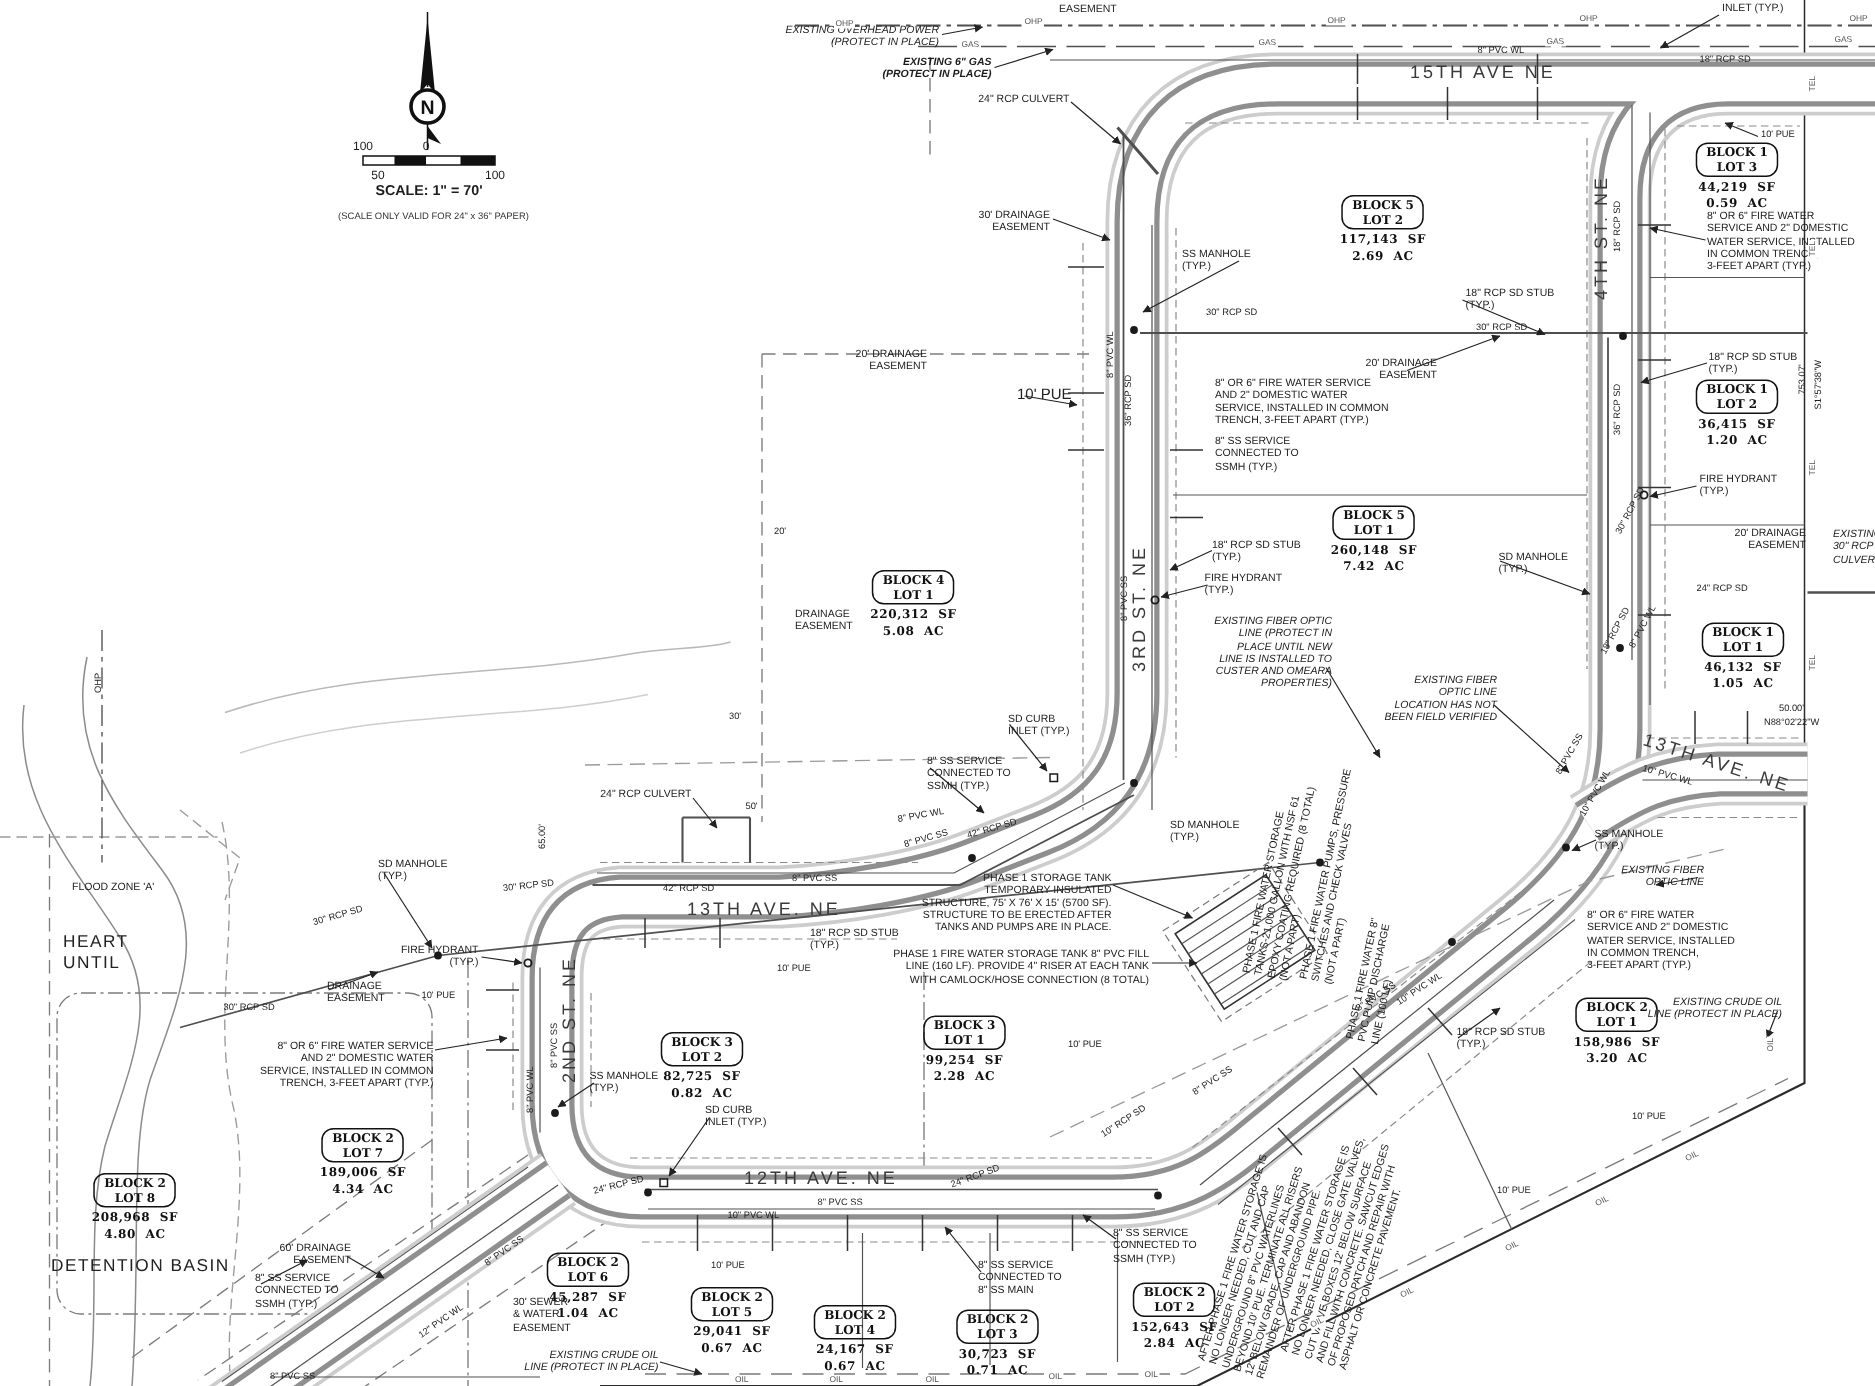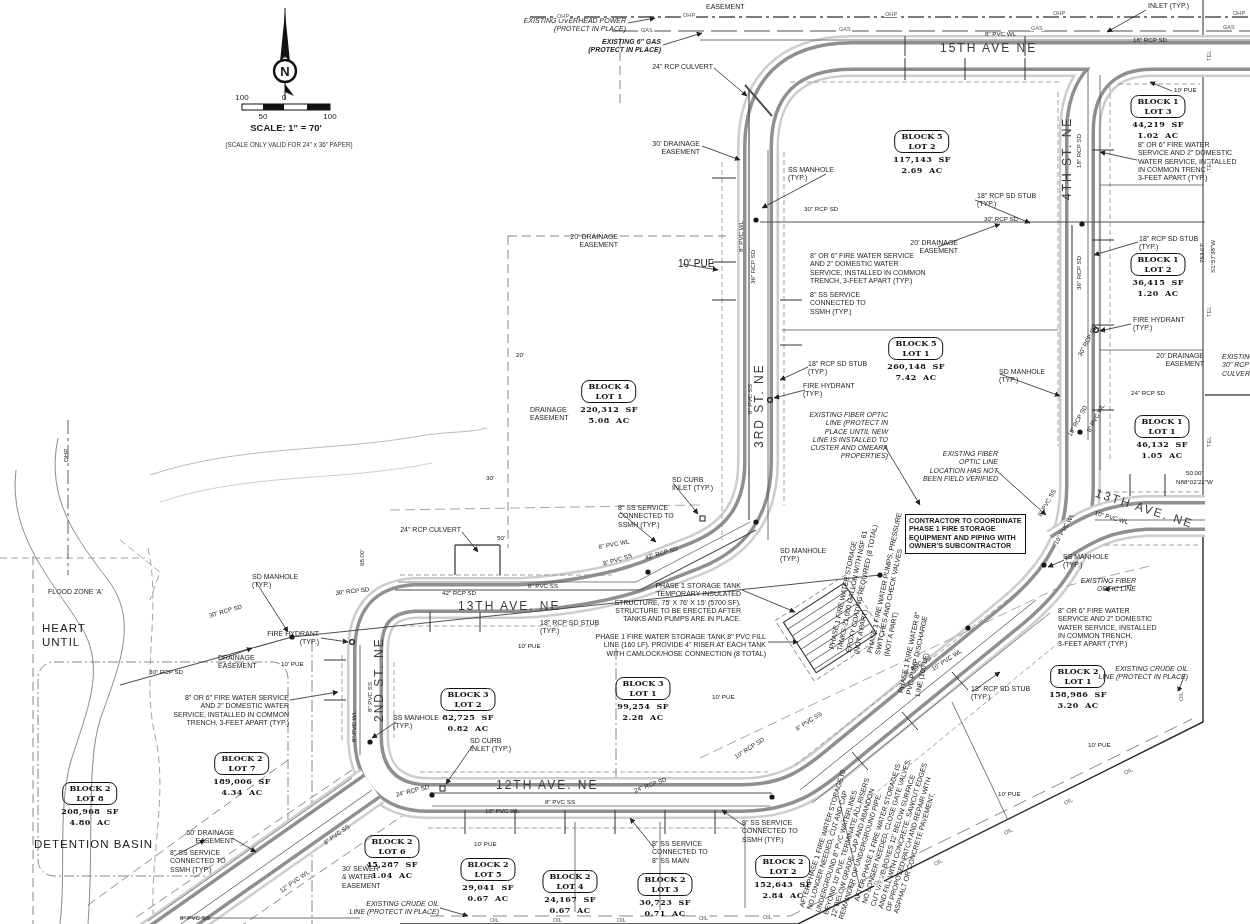--- a/index.html
+++ b/index.html
@@ -250,21 +250,21 @@
   <g>
     <rect x="242" y="104" width="88" height="6" fill="#fff" stroke="#111" stroke-width="1"></rect>
     <rect x="263" y="104" width="21" height="6" fill="#111"></rect>
     <rect x="307" y="104" width="23" height="6" fill="#111"></rect>
   </g>
 </svg>
 
 <div id="labels">
       <div class="lbl sc100" style="left: 242px; top: 93px; transform: rotate(0deg) translateX(-50%); text-align: center;">100</div>
       <div class="lbl sc100" style="left: 284px; top: 93px; transform: rotate(0deg) translateX(-50%); text-align: center;">0</div>
-      <div class="lbl sc100" style="left: 263px; top: 112px; transform: rotate(0deg) translateX(-50%); ">50</div>
+      <div class="lbl sc100" style="left: 252px; top: 112px; transform: rotate(0deg) translateX(-50%); ">50</div>
       <div class="lbl sc100" style="left: 330px; top: 112px; transform: rotate(0deg) translateX(-50%); text-align: center;">100</div>
       <div class="lbl sctext" style="left: 286px; top: 122px; transform: rotate(0deg) translateX(-50%); text-align: center;">SCALE: 1" = 70'</div>
       <div class="lbl scnote" style="left: 289px; top: 141px; transform: rotate(0deg) translateX(-50%); text-align: center;">(SCALE ONLY VALID FOR 24" x 36" PAPER)</div>
       <div class="lbl " style="left: 706px; top: 3px; transform: rotate(0deg) translateX(0px);">EASEMENT</div>
       <div class="lbl i" style="left: 626px; top: 17px; transform: rotate(0deg) translateX(-100%); text-align: right;">EXISTING OVERHEAD POWER
 (PROTECT IN PLACE)</div>
       <div class="lbl i b" style="left: 661px; top: 38px; transform: rotate(0deg) translateX(-100%); text-align: right;">EXISTING 6" GAS
 (PROTECT IN PLACE)</div>
       <div class="lbl " style="left: 713px; top: 63px; transform: rotate(0deg) translateX(-100%); text-align: right;">24" RCP CULVERT</div>
       <div class="lbl " style="left: 1148px; top: 2px; transform: rotate(0deg) translateX(0px);">INLET (TYP.)</div>
@@ -319,24 +319,20 @@
 PLACE UNTIL NEW
 LINE IS INSTALLED TO
 CUSTER AND OMEARA
 PROPERTIES)</div>
       <div class="lbl " style="left: 999px; top: 368px; transform: rotate(0deg) translateX(0px);">SD MANHOLE
 (TYP.)</div>
       <div class="lbl i" style="left: 998px; top: 450px; transform: rotate(0deg) translateX(-100%); text-align: right;">EXISTING FIBER
 OPTIC LINE
 LOCATION HAS NOT
 BEEN FIELD VERIFIED</div>
-      <div class="lbl boxnote" style="left: 905px; top: 514px; transform: rotate(0deg) translateX(0px);">CONTRACTOR TO COORDINATE
-PHASE 1 FIRE STORAGE
-EQUIPMENT AND PIPING WITH
-OWNER'S SUBCONTRACTOR</div>
       <div class="lbl " style="left: 1063px; top: 553px; transform: rotate(0deg) translateX(0px);">SS MANHOLE
 (TYP.)</div>
       <div class="lbl i" style="left: 1136px; top: 577px; transform: rotate(0deg) translateX(-100%); text-align: right;">EXISTING FIBER
 OPTIC LINE</div>
       <div class="lbl " style="left: 1058px; top: 607px; transform: rotate(0deg) translateX(0px);">8" OR 6" FIRE WATER
 SERVICE AND 2" DOMESTIC
 WATER SERVICE, INSTALLED
 IN COMMON TRENCH,
 3-FEET APART (TYP.)</div>
       <div class="lbl i" style="left: 1188px; top: 665px; transform: rotate(0deg) translateX(-100%); text-align: right;">EXISTING CRUDE OIL
@@ -464,21 +460,21 @@
       <div class="lbl dim" style="left: 62px; top: 462px; transform: rotate(-90deg) translateX(0px);">OHP</div>
       <div class="lbl street" style="left: 940px; top: 41px; transform: rotate(0deg) translateX(0px);">15TH AVE NE</div>
       <div class="lbl street" style="left: 1060px; top: 200px; transform: rotate(-90deg) translateX(0px);">4TH ST. NE</div>
       <div class="lbl street" style="left: 752px; top: 448px; transform: rotate(-90deg) translateX(0px);">3RD ST. NE</div>
       <div class="lbl street" style="left: 458px; top: 599px; transform: rotate(0deg) translateX(0px);">13TH AVE. NE</div>
       <div class="lbl street" style="left: 372px; top: 722px; transform: rotate(-90deg) translateX(0px);">2ND ST. NE</div>
       <div class="lbl street" style="left: 496px; top: 778px; transform: rotate(0deg) translateX(0px);">12TH AVE. NE</div>
       <div class="lbl street" style="left: 1098px; top: 486px; transform: rotate(18deg) translateX(0px);">13TH AVE. NE</div>
       <div class="lot" style="left: 1158px; top: 95px;"><div class="bx">BLOCK 1
 LOT 3</div><div class="ar">44,219  SF
-1.02  AC</div></div>
+0.59  AC</div></div>
       <div class="lot" style="left: 1158px; top: 253px;"><div class="bx">BLOCK 1
 LOT 2</div><div class="ar">36,415  SF
 1.20  AC</div></div>
       <div class="lot" style="left: 1162px; top: 415px;"><div class="bx">BLOCK 1
 LOT 1</div><div class="ar">46,132  SF
 1.05  AC</div></div>
       <div class="lot" style="left: 922px; top: 130px;"><div class="bx">BLOCK 5
 LOT 2</div><div class="ar">117,143  SF
 2.69  AC</div></div>
       <div class="lot" style="left: 916px; top: 337px;"><div class="bx">BLOCK 5

